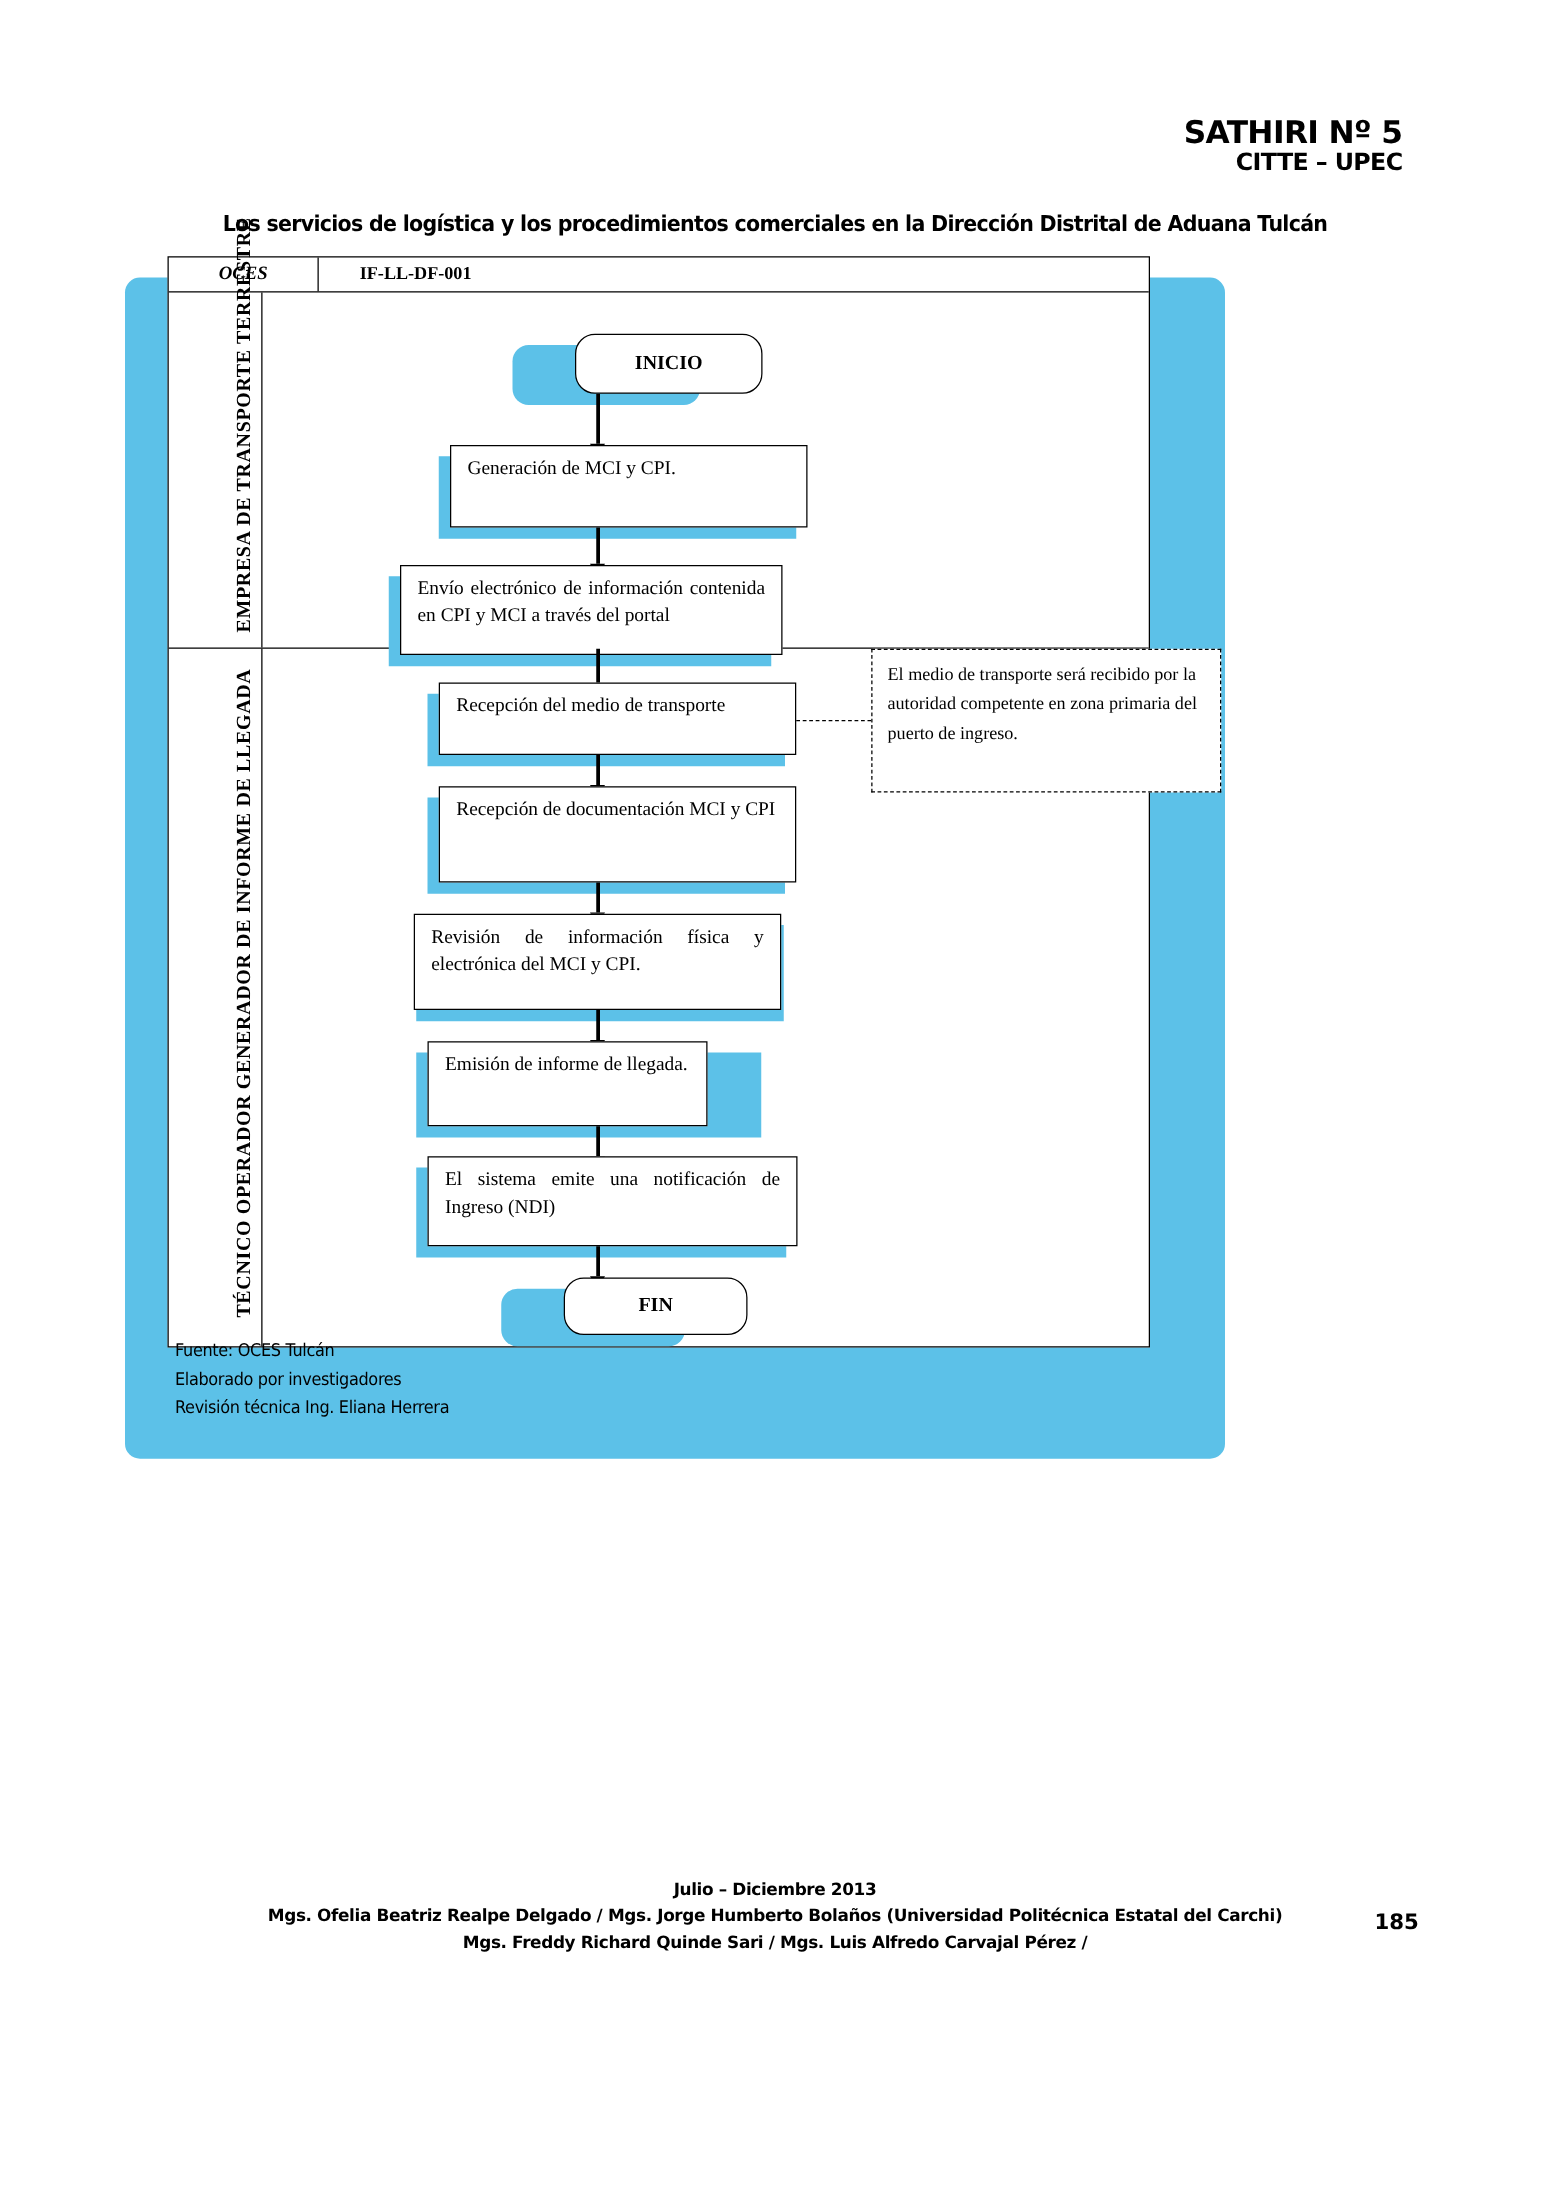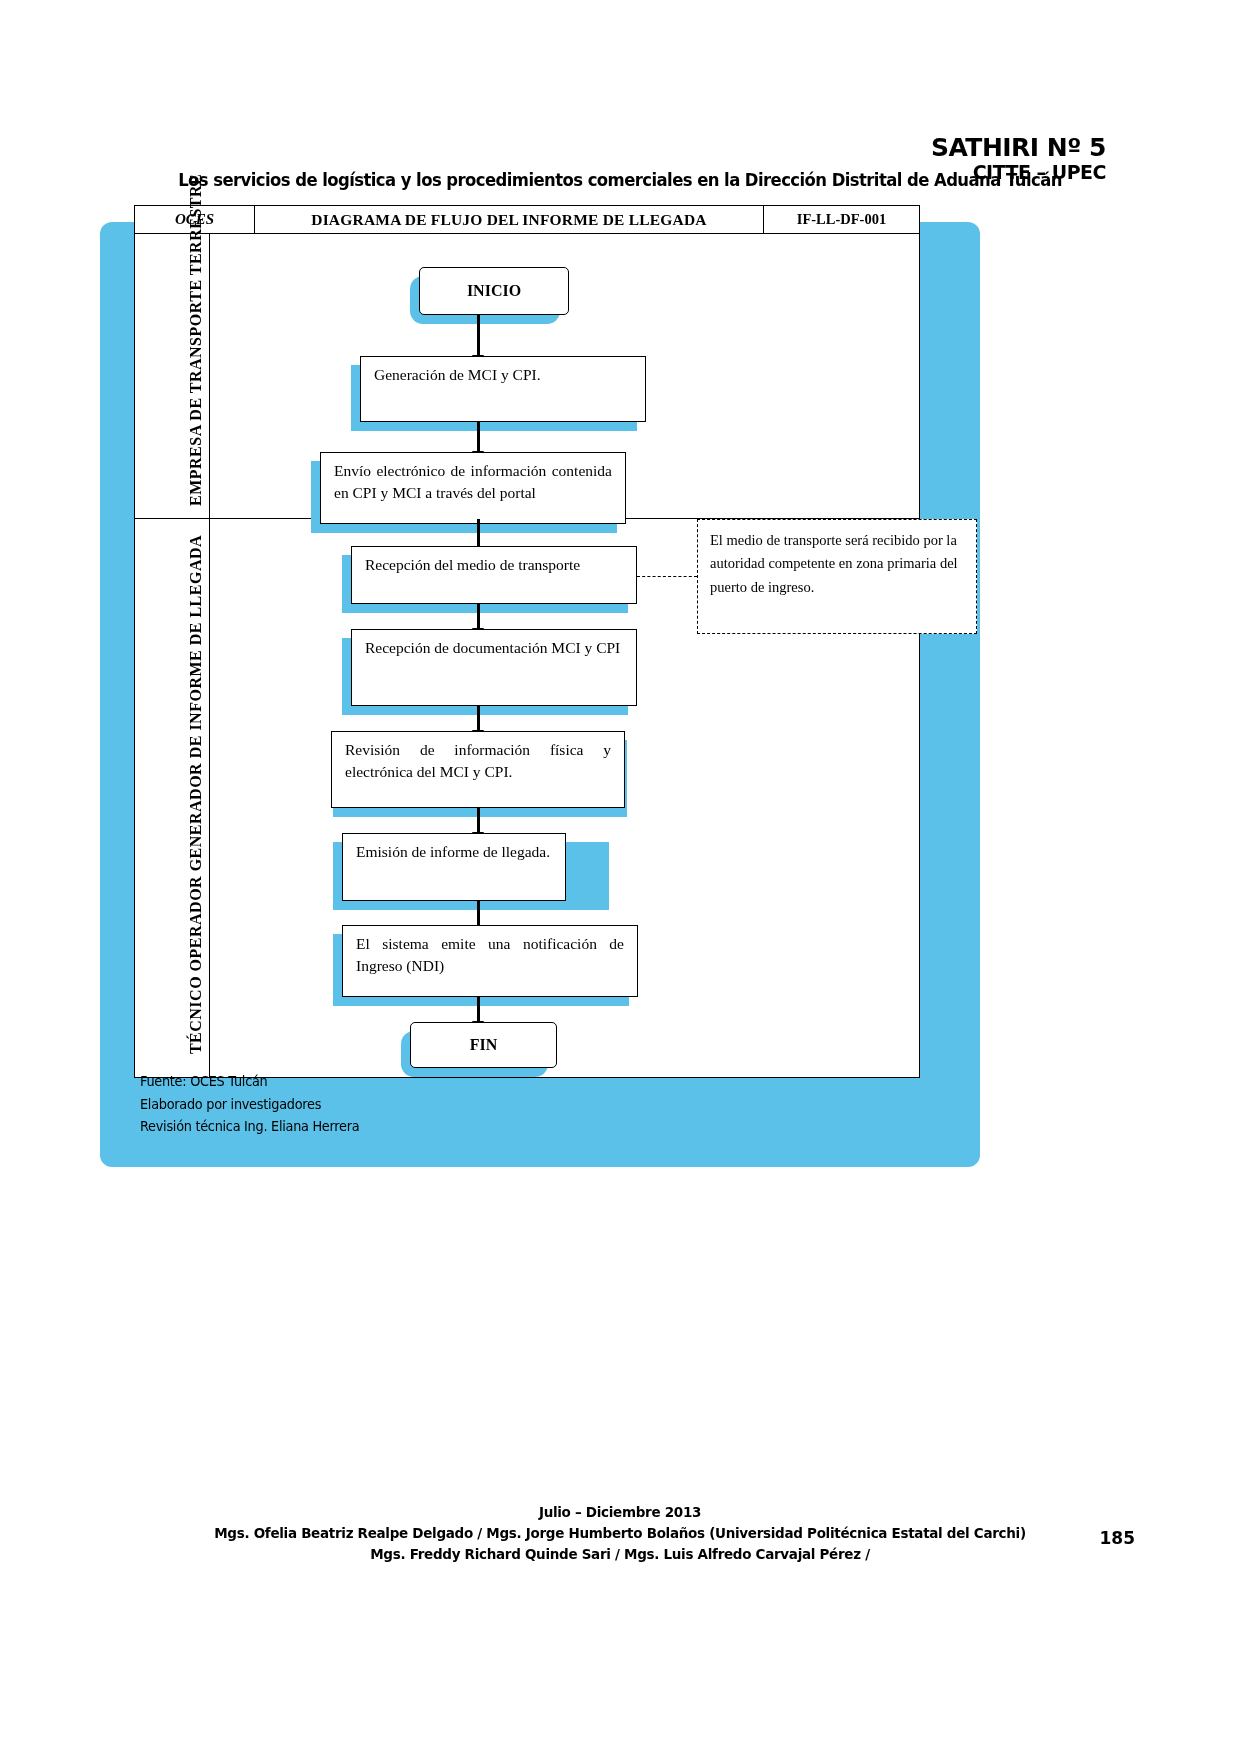--- a/index.html
+++ b/index.html
@@ -13,26 +13,25 @@
     position: relative;
     font-family: "Liberation Serif", serif;
     color: #000000;
     overflow: hidden;
   }
 
   
   .page-header {
     position: absolute;
     top: 92px;
-    right: 134px;
+    right: 118px;
     text-align: right;
     font-family: "DejaVu Sans", sans-serif;
     font-weight: bold;
     line-height: 1.12;
-    margin-top: 42px;
   }
   .journal-name { font-size: 25px; letter-spacing: -0.5px; }
   .journal-sub  { font-size: 19px; letter-spacing: -0.5px; }
 
   
   .article-title {
     position: absolute;
     top: 170px;
     left: 0;
     width: 1240px;
@@ -118,28 +117,29 @@
     font-size: 15.5px;
     line-height: 1.45;
     padding: 7px 13px;
   }
   .node-wrap { position: absolute; }
   .blueshade {
     position: absolute;
     background: #5CC1E8;
   }
   .terminator {
-    border-radius: 5px;
+    border-radius: 16px;
     text-align: center;
     font-weight: bold;
     font-size: 16px;
     display: flex;
     align-items: center;
     justify-content: center;
     padding: 16px;
+    margin-left: 41px;
   }
   .justify { text-align: justify; text-align-last: left; }
 
   
   .arrow {
     position: absolute;
     width: 2.5px;
     background: #000;
   }
   .arrow::after {
@@ -213,21 +213,20 @@
 </div>
 
 <div class="article-title">Los servicios de logística y los procedimientos comerciales en la Dirección Distrital de Aduana Tulcán</div>
 
 <div class="figure-shadow"></div>
 
 <div class="figure-table">
 
   <div class="doc-header-row">
     <div class="dh-cell dh-oces">OCES</div>
-    <div class="dh-cell dh-title">DIAGRAMA  DE FLUJO DEL INFORME  DE LLEGADA</div>
     <div class="dh-cell dh-code">IF-LL-DF-001</div>
   </div>
 
   <div class="lane lane-top">
     <div class="lane-label">
       <div class="vtext" style="left: 52px; top: 272px; width: 270px; text-align: center;">EMPRESA DE TRANSPORTE TERRESTRE</div>
     </div>
     <div class="lane-body">
 
       <div class="node-wrap">

